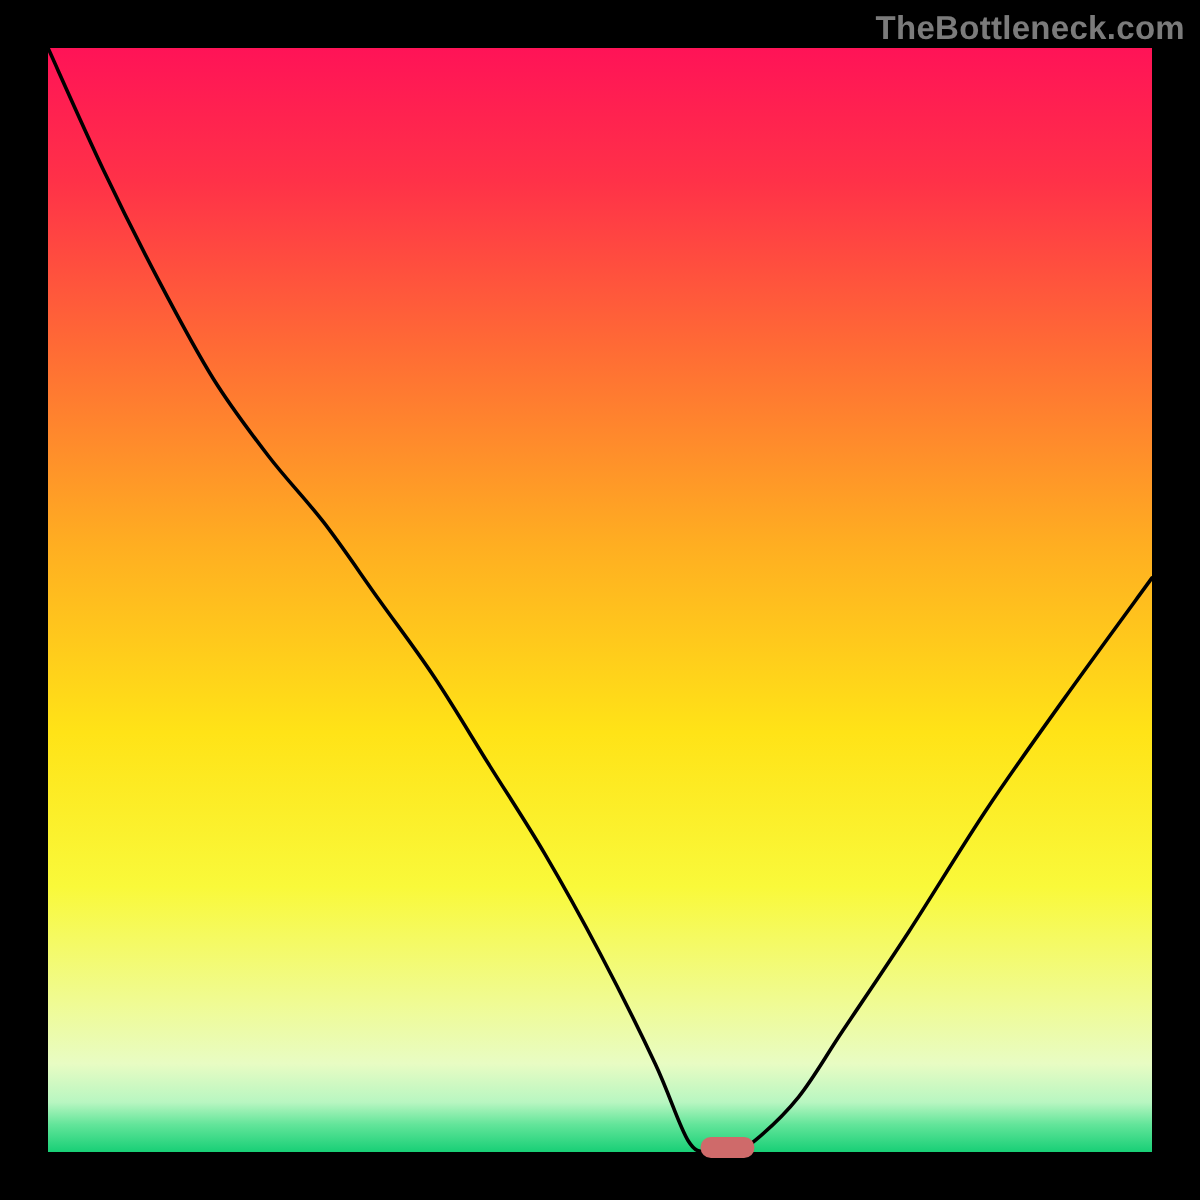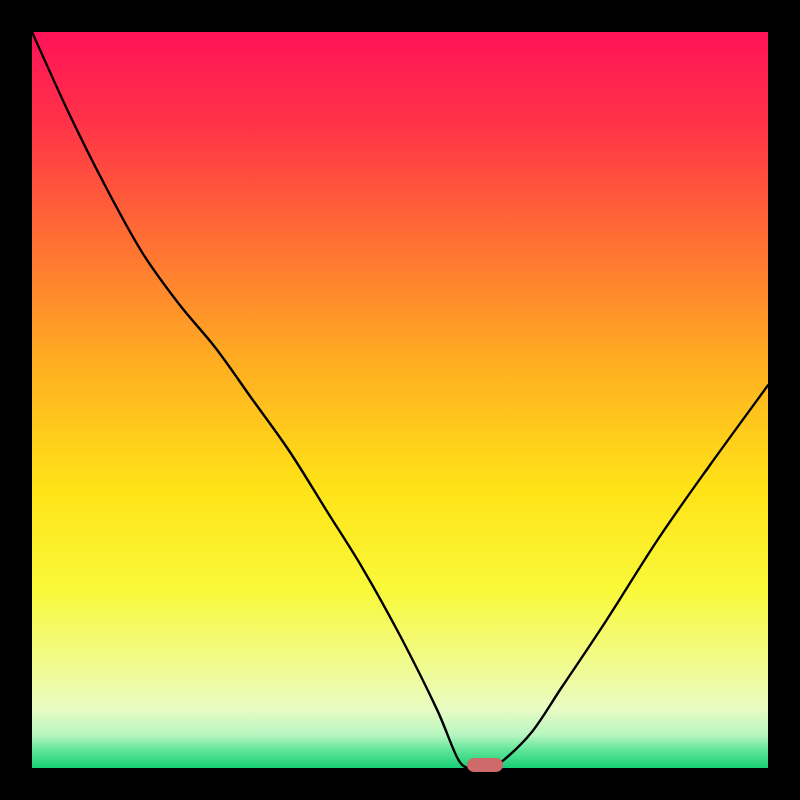--- a/index.html
+++ b/index.html
@@ -55,20 +55,21 @@
     width: 36px;
     height: 14px;
     border-radius: 7px;
     transform: translate(-50%, -50%);
   }
 </style>
 </head>
 <body>
 
 <div class="frame">
+  <div class="watermark">TheBottleneck.com</div>
 
   <div class="plot-area">
     <svg class="gradient" viewBox="0 0 736 736" preserveAspectRatio="none">
       <defs>
         <linearGradient id="bg-grad" x1="0" y1="0" x2="0" y2="1">
             <stop offset="0%" stop-color="#ff1357"></stop>
             <stop offset="12%" stop-color="#ff3148"></stop>
             <stop offset="28.000000000000004%" stop-color="#ff6e34"></stop>
             <stop offset="45%" stop-color="#ffae21"></stop>
             <stop offset="62%" stop-color="#ffe317"></stop>

